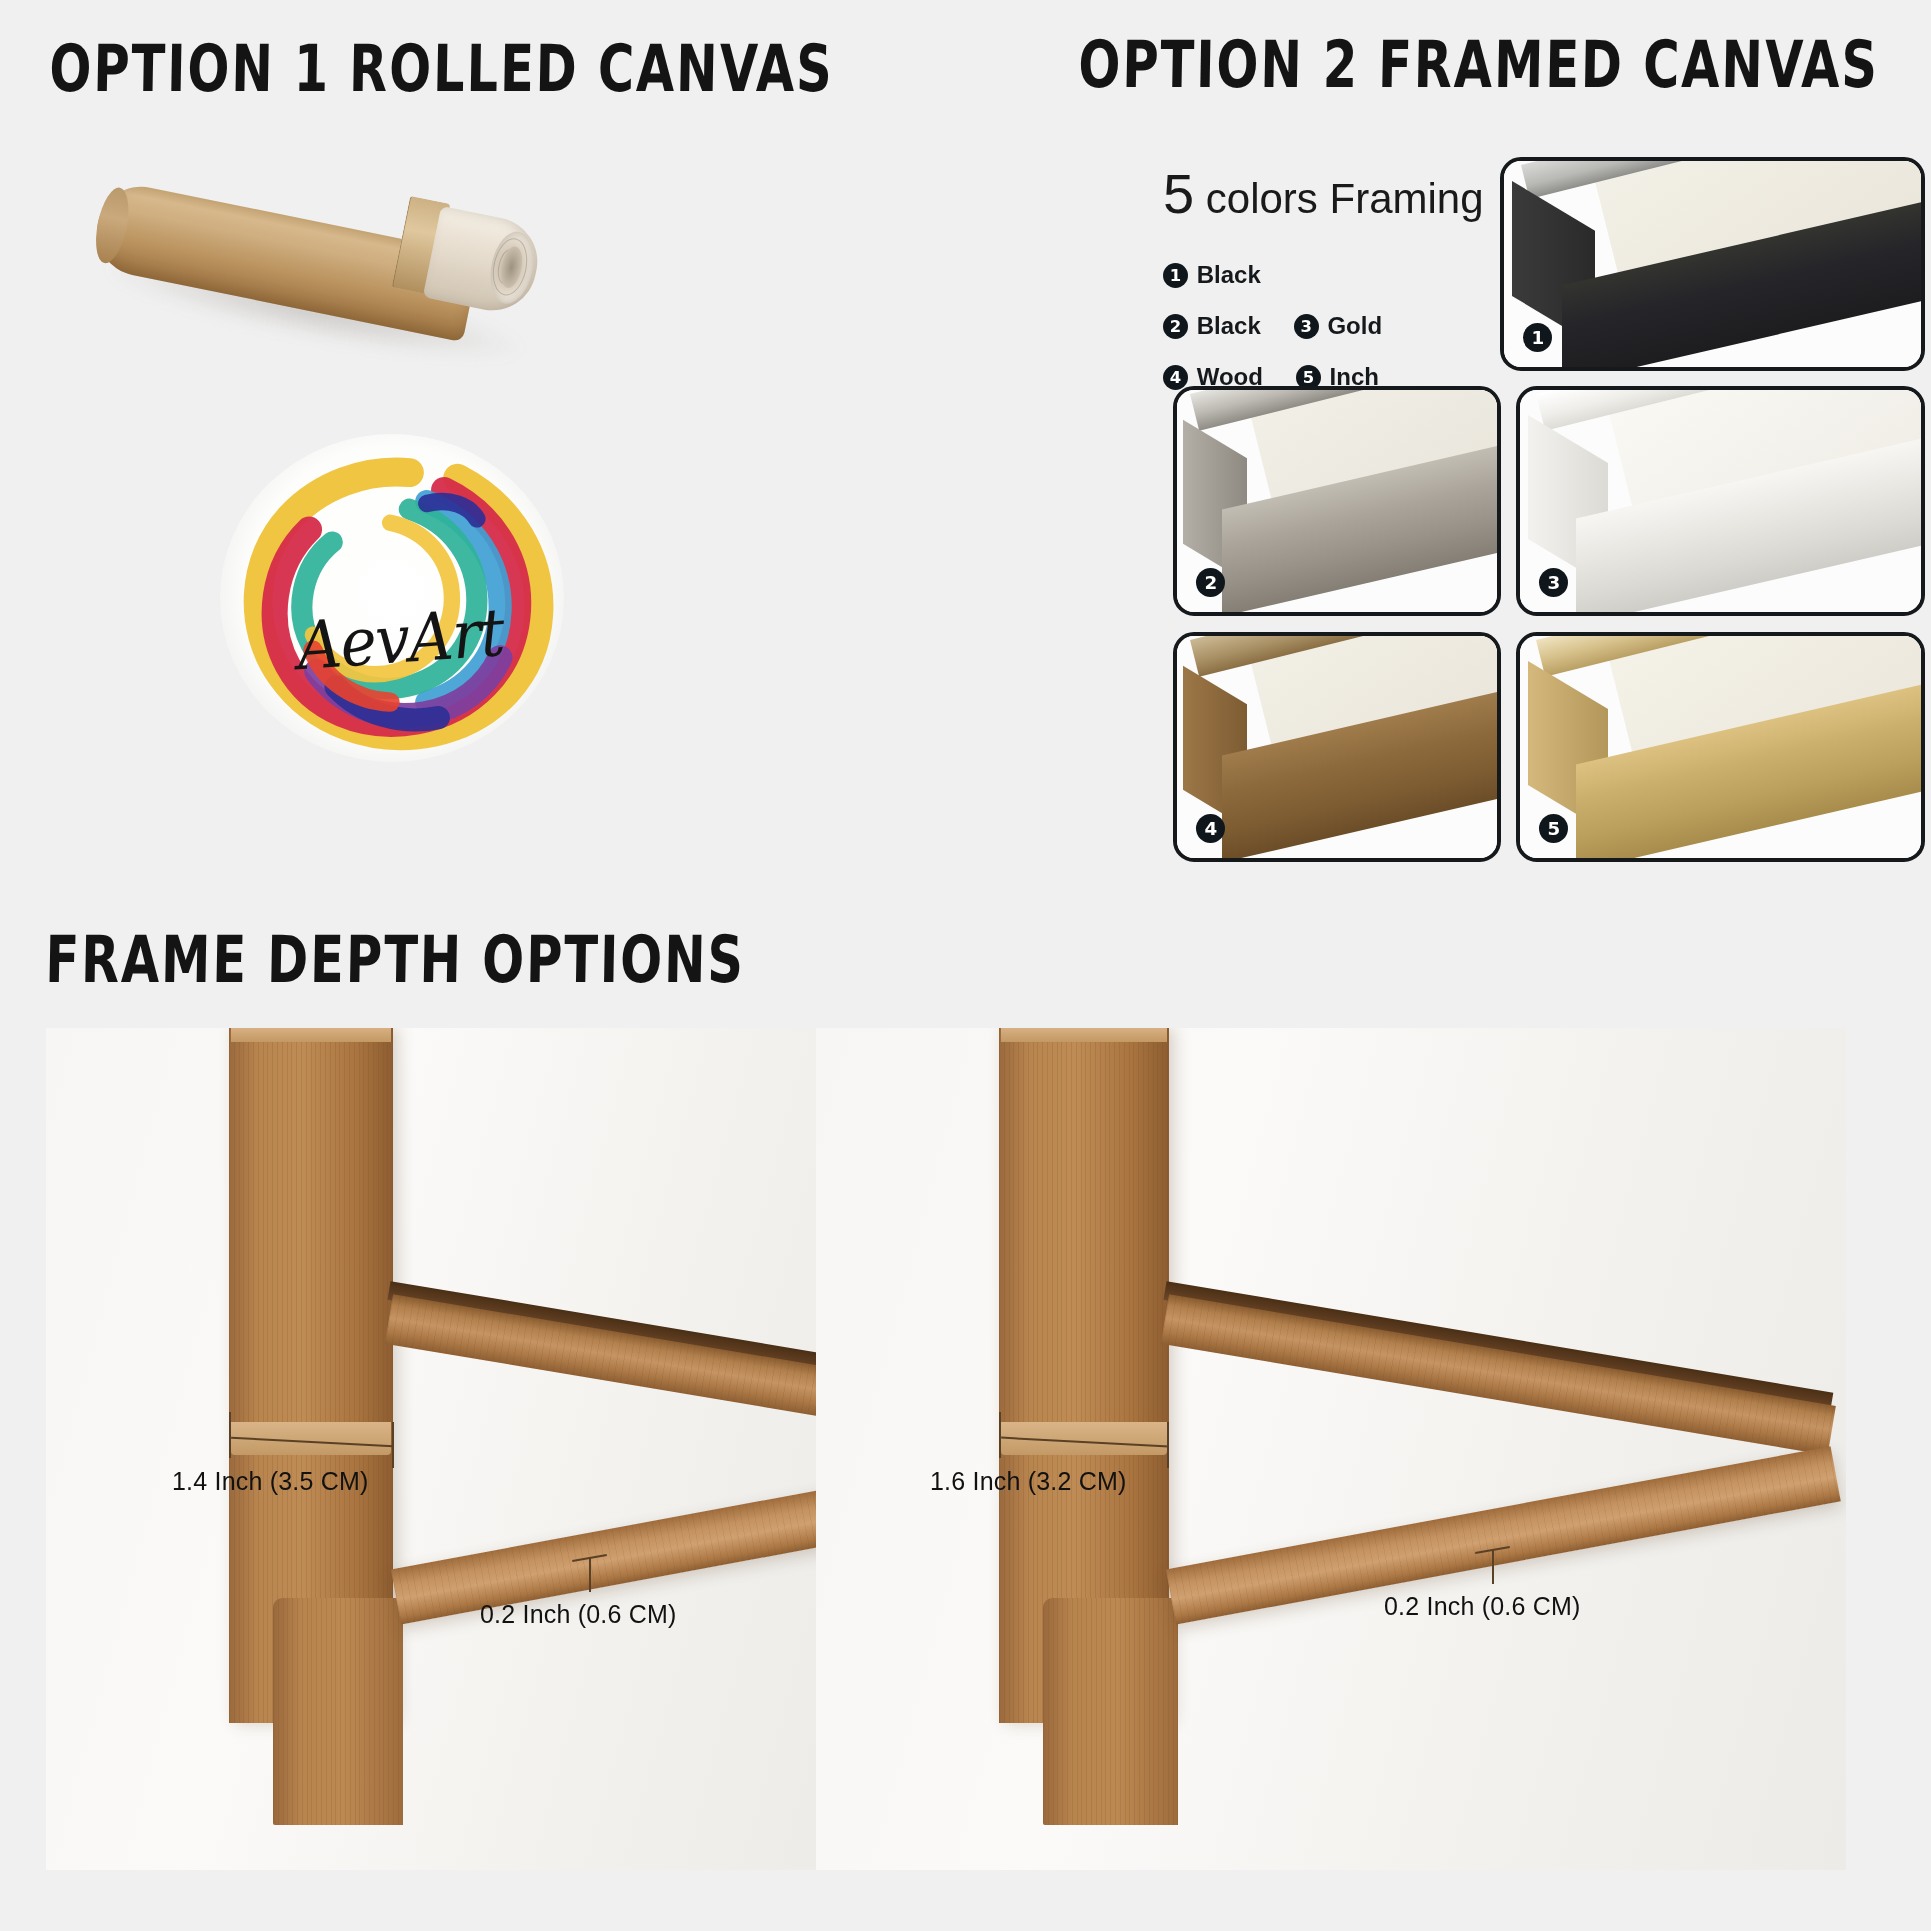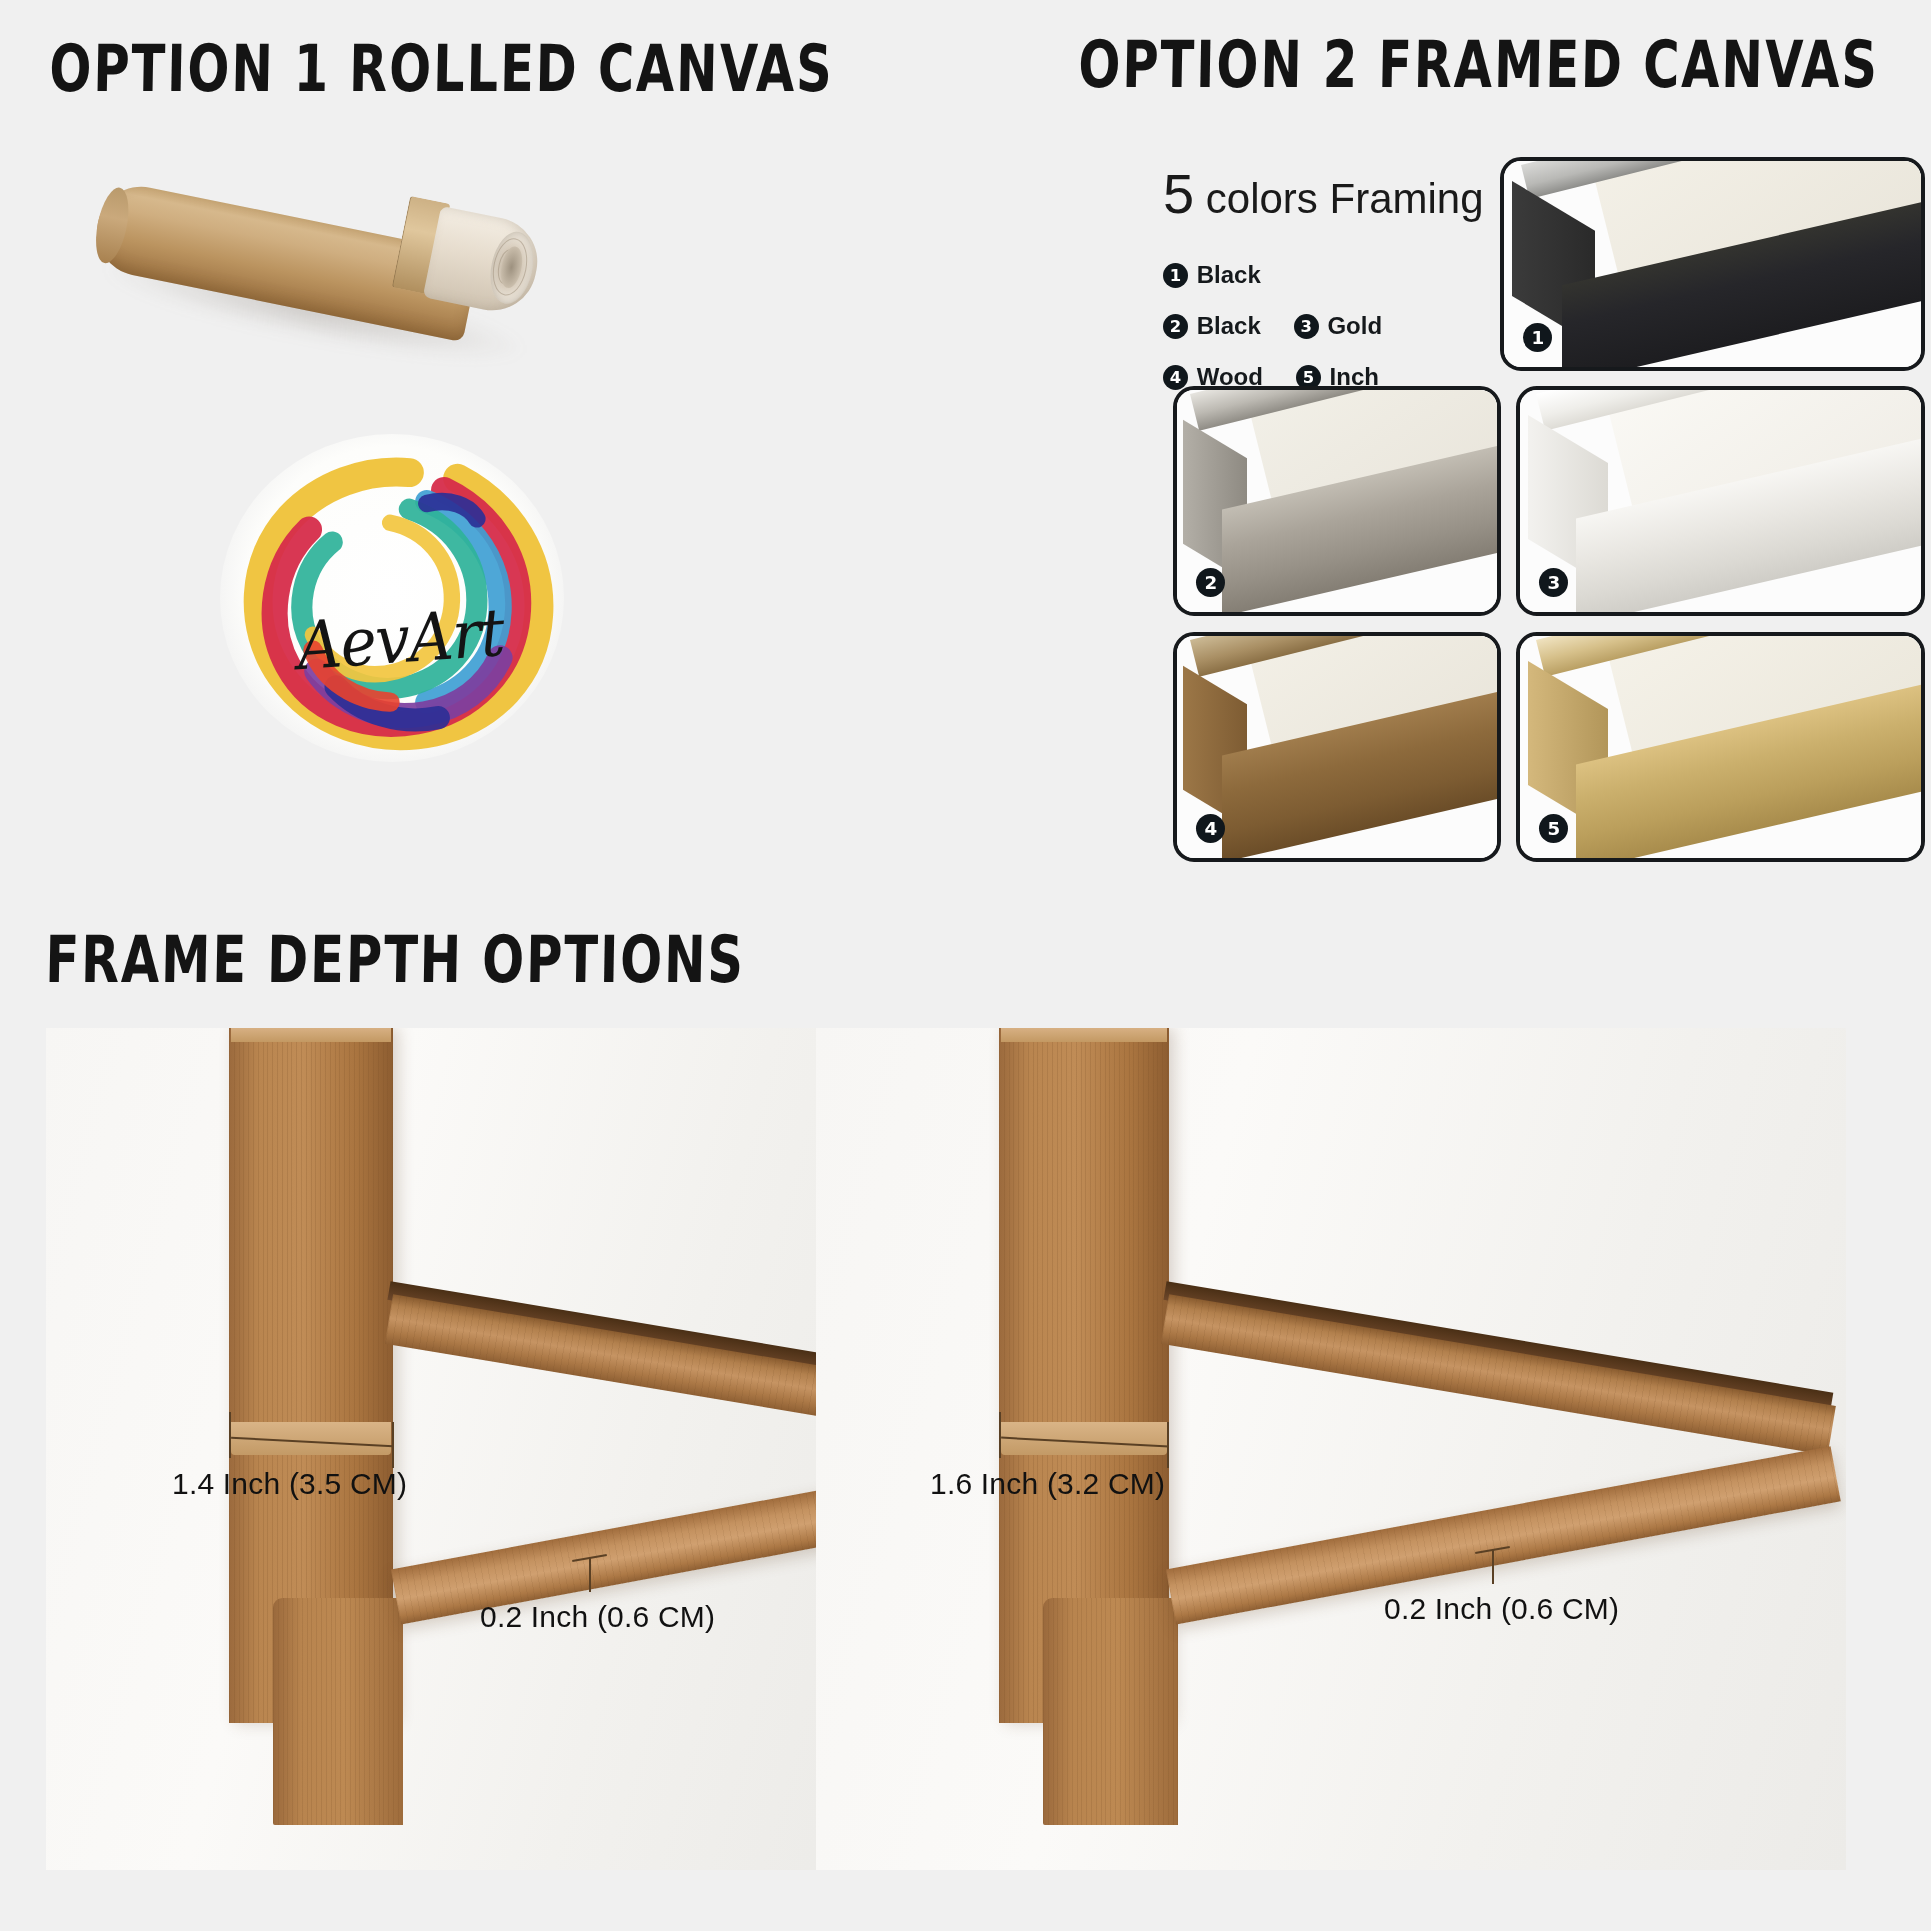--- a/index.html
+++ b/index.html
@@ -207,21 +207,21 @@
     background:
       repeating-linear-gradient(to right,
         rgba(120,78,38,.18) 0px, rgba(120,78,38,.18) 1px,
         rgba(255,255,255,0) 1px, rgba(255,255,255,0) 4.8px),
       linear-gradient(to right,#9a693c 0%,#b8844e 22%,#bd8952 55%,#9e6c3c 100%);
     border-radius:9.7px 0 0 1.9px;
   }
   .dim-label {
     position:absolute;
     font-family:"Liberation Sans", sans-serif;
-    font-size:30px; color:#111;
+    font-size:25px; color:#111;
     white-space:nowrap; letter-spacing:0.2px;
   }
   .dim-tick { position:absolute; background:#5a4024; }
 </style>
 </head>
 <body>
 
 <div id="page">
 
   <div class="hand-title" id="title-opt1">OPTION 1 ROLLED CANVAS</div>

